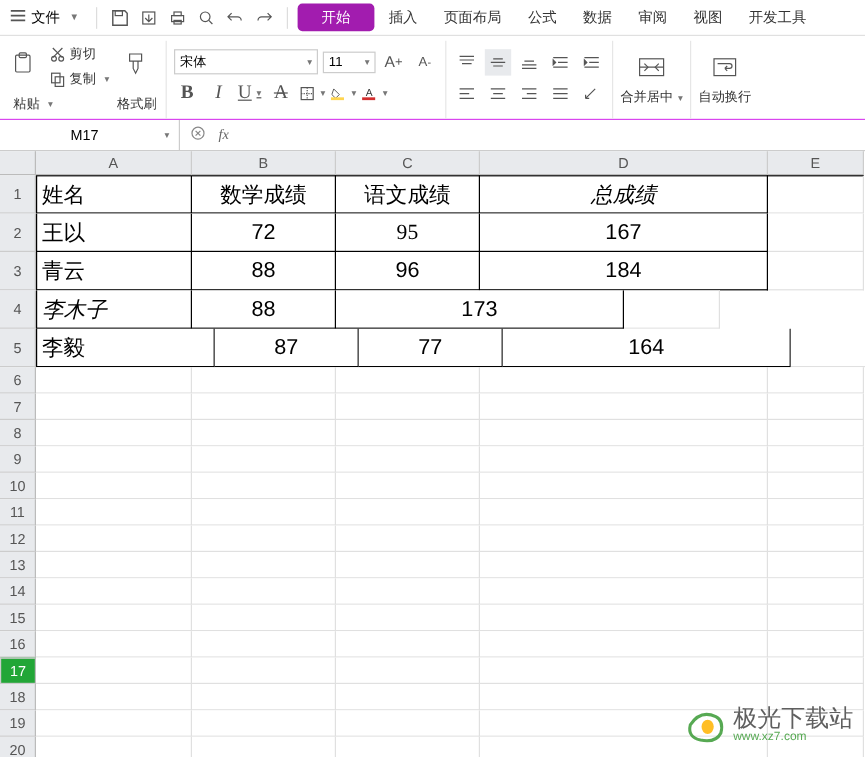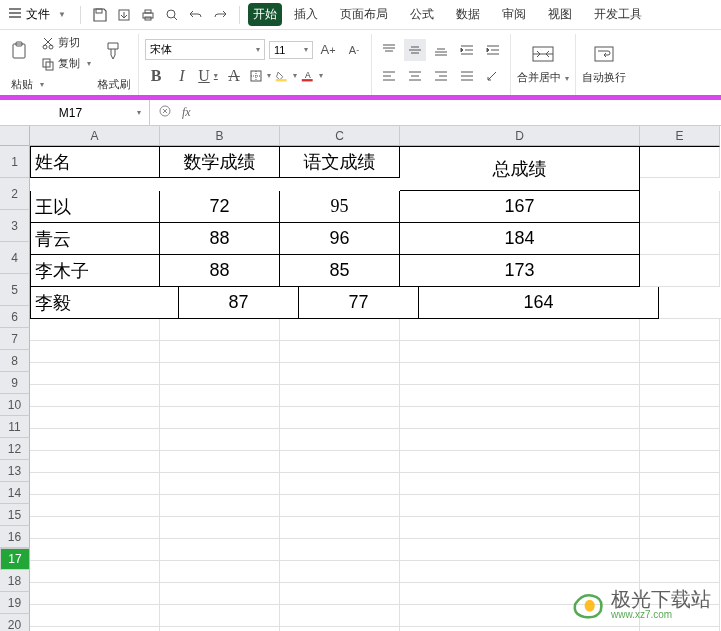--- a/index.html
+++ b/index.html
@@ -2,26 +2,26 @@
 <html><head>
 <meta charset="utf-8">
 <style>
 * { box-sizing: border-box; margin: 0; padding: 0; font-family: "Microsoft YaHei", Arial, sans-serif; }
 body { background: #fff; width: 721px; height: 631px; overflow: hidden; position: relative; }
 
 
 .menubar { display: flex; align-items: center; height: 30px; background: #fff; border-bottom: 1px solid #e0e0e0; padding: 0 8px; font-size: 12px; gap: 2px; }
 .menubar .logo { display: flex; align-items: center; gap: 4px; margin-right: 6px; }
 .menubar .tab { padding: 4px 10px; color: #333; cursor: default; }
-.menubar .tab.active { background: #14532d; color: #fff; border-radius: 4px; padding: 3px 5px; }
+.menubar .tab.active { background: #a21caf; color: #fff; border-radius: 4px; padding: 3px 20px; }
 .menubar .iconbtn { width: 22px; height: 22px; display: flex; align-items: center; justify-content: center; color: #555; }
 .sep { width: 1px; height: 18px; background: #ddd; margin: 0 6px; }
 
 
-.ribbon { display: flex; height: 70px; border-bottom: 5px solid #d946ef; background: #fff; padding: 4px 2px 0 2px; }
+.ribbon { display: flex; height: 70px; border-bottom: 1px solid #d946ef; background: #fff; padding: 4px 2px 0 2px; }
 .group { display: flex; flex-direction: column; padding: 0 6px; border-right: 1px solid #e6e6e6; justify-content: center; }
 .group:last-child { border-right: none; }
 .row { display: flex; align-items: center; gap: 4px; margin-bottom: 4px; }
 .col { display: flex; flex-direction: column; align-items: center; justify-content: center; gap: 2px; }
 .smlabel { font-size: 11px; color: #333; white-space: nowrap; }
 .btn { display: flex; align-items: center; gap: 3px; padding: 2px 3px; font-size: 11px; color: #333; }
 .btn svg, .iconbtn svg, .sbtn svg { display: block; }
 .sbtn { width: 22px; height: 22px; display: flex; align-items: center; justify-content: center; color: #555; }
 .sel { border: 1px solid #ccc; font-size: 11px; padding: 2px 4px; background: #fff; display: flex; align-items: center; justify-content: space-between; }
 .font-sel { width: 120px; }
@@ -326,41 +326,40 @@
       <div class="rh sel" style="height: 22px;">17</div>
       <div class="rh" style="height: 22px;">18</div>
       <div class="rh" style="height: 22px;">19</div>
       <div class="rh" style="height: 22px;">20</div>
     </div>
     <div class="cells">
       <div class="crow data">
         <div class="cell" style="width: 130px; height: 32px;">姓名</div>
         <div class="cell center" style="width: 120px; height: 32px;">数学成绩</div>
         <div class="cell center" style="width: 120px; height: 32px;">语文成绩</div>
-        <div class="cell center" style="width: 240px; height: 45px;">总成绩</div>
+        <div class="cell center" style="width: 240px; height: 32px; font-style: italic;">总成绩</div>
         <div class="cell" style="width: 80px; height: 32px; border-right: 1px solid rgb(224, 224, 224); border-bottom: 1px solid rgb(224, 224, 224);"></div>
       </div>
       <div class="crow data">
         <div class="cell" style="width: 130px; height: 32px;">王以</div>
         <div class="cell center" style="width: 120px; height: 32px;">72</div>
         <div class="cell center" style="width: 120px; height: 32px; font-family: Liberation Serif, serif;">95</div>
         <div class="cell center" style="width: 240px; height: 32px;">167</div>
         <div class="cell" style="width: 80px; height: 32px; border-right: 1px solid rgb(224, 224, 224); border-bottom: 1px solid rgb(224, 224, 224);"></div>
       </div>
       <div class="crow data">
         <div class="cell" style="width: 130px; height: 32px;">青云</div>
         <div class="cell center" style="width: 120px; height: 32px;">88</div>
         <div class="cell center" style="width: 120px; height: 32px;">96</div>
         <div class="cell center" style="width: 240px; height: 32px;">184</div>
         <div class="cell" style="width: 80px; height: 32px; border-right: 1px solid rgb(224, 224, 224); border-bottom: 1px solid rgb(224, 224, 224);"></div>
       </div>
       <div class="crow data">
-        <div class="cell" style="width: 130px; height: 32px;">李木子</div>
+        <div class="cell" style="width: 130px; height: 32px; font-style: italic;">李木子</div>
         <div class="cell center" style="width: 120px; height: 32px;">88</div>
-        <div class="cell center" style="width: 120px; height: 32px;">85</div>
         <div class="cell center" style="width: 240px; height: 32px;">173</div>
         <div class="cell" style="width: 80px; height: 32px; border-right: 1px solid rgb(224, 224, 224); border-bottom: 1px solid rgb(224, 224, 224);"></div>
       </div>
       <div class="crow data">
         <div class="cell" style="width: 149px; height: 32px;">李毅</div>
         <div class="cell center" style="width: 120px; height: 32px;">87</div>
         <div class="cell center" style="width: 120px; height: 32px;">77</div>
         <div class="cell center" style="width: 240px; height: 32px;">164</div>
         <div class="cell" style="width: 80px; height: 32px; border-right: 1px solid rgb(224, 224, 224); border-bottom: 1px solid rgb(224, 224, 224);"></div>
       </div>

